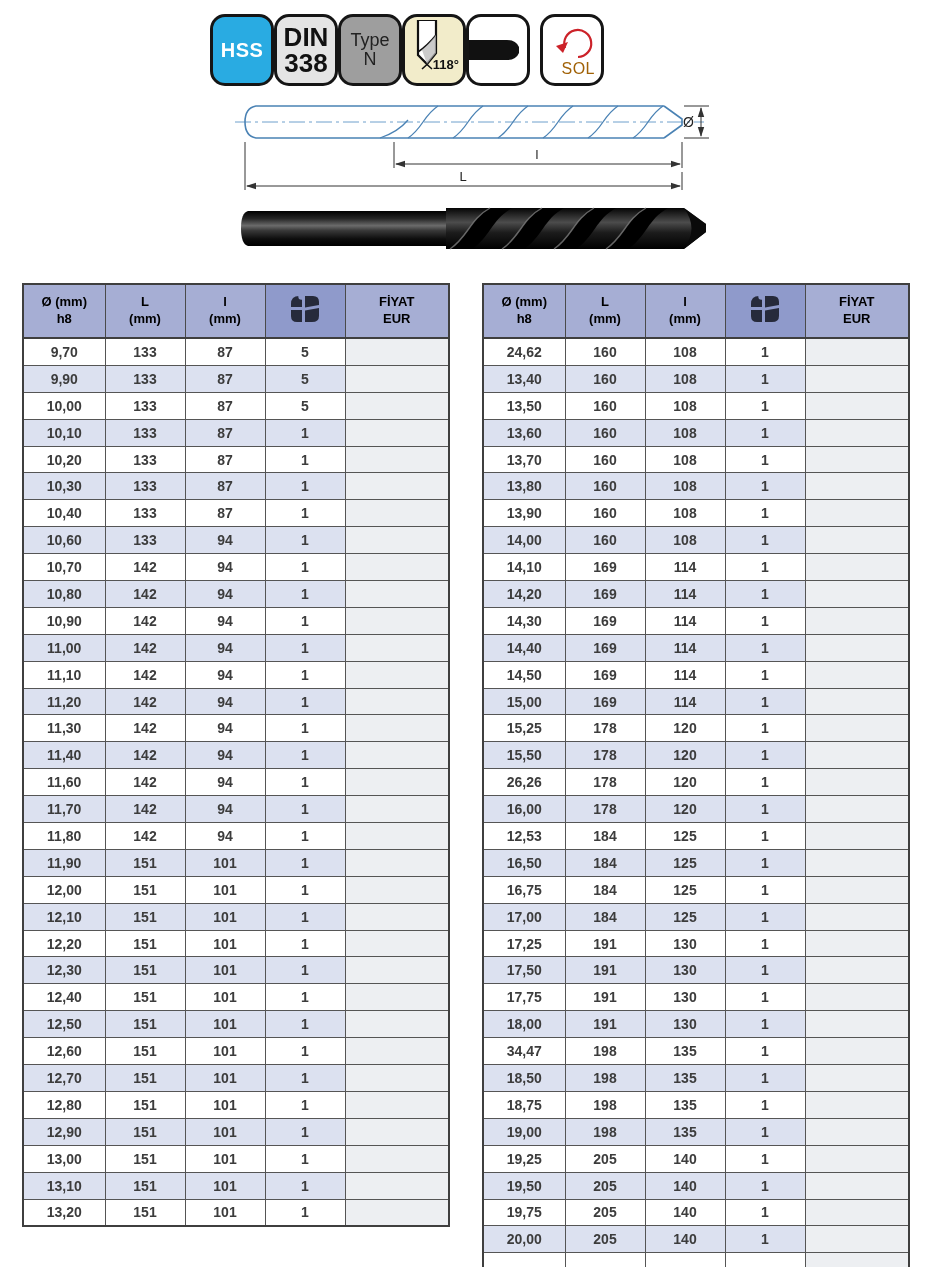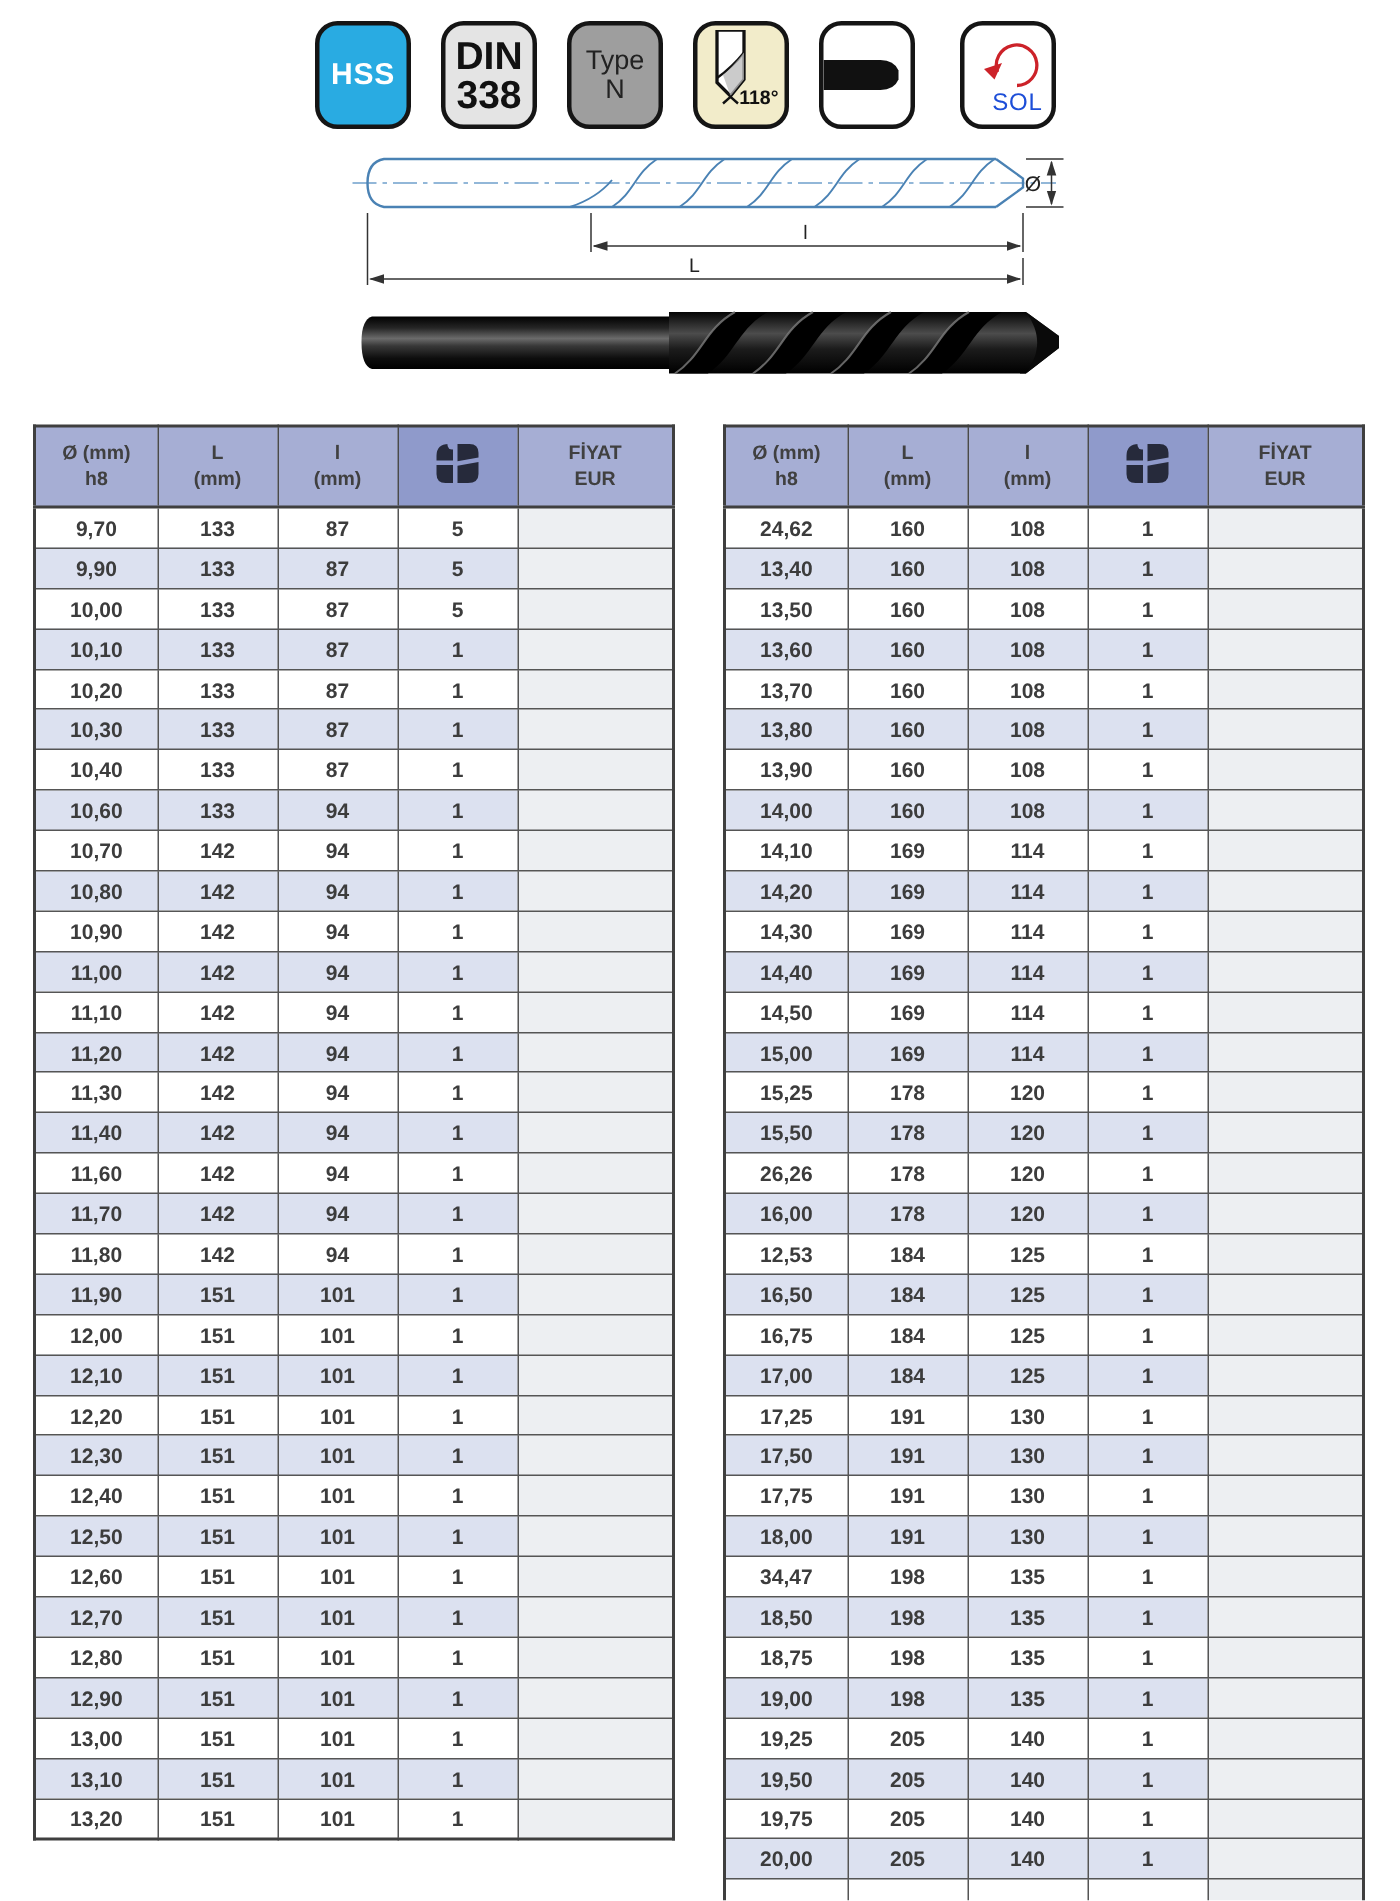--- a/index.html
+++ b/index.html
@@ -1,50 +1,50 @@
 <!DOCTYPE html>
 <html><head>
 <meta charset="utf-8">
 <style>
   html,body{margin:0;padding:0;background:#fff;}
   .page{position:relative;width:933px;height:1267px;background:#ffffff;overflow:hidden;
         font-family:"Liberation Sans", sans-serif;}
 
   
-  .badges{position:absolute;left:210px;top:14px;display:flex;gap:20px;}
+  .badges{position:absolute;left:210px;top:14px;display:flex;}
   .badge{width:64px;height:72px;box-sizing:border-box;border:3px solid #151515;border-radius:15px;
          background:#fff;display:flex;flex-direction:column;align-items:center;justify-content:center;
          position:relative;flex:0 0 auto;}
   .badge-hss{background:#29abe2;}
   .badge-hss .lbl{color:#fff;font-weight:bold;font-size:20px;letter-spacing:.5px;}
   .badge-din{background:#e4e4e4;}
   .badge-din .l1,.badge-din .l2{font-weight:bold;font-size:26px;line-height:1.0;color:#111;}
   .badge-type{background:#9e9e9e;}
   .badge-type .l1,.badge-type .l2{font-size:18px;line-height:1.05;color:#222;}
   .badge-angle{background:#f2ecca;}
   .badge-angle .lbl{position:absolute;right:4px;bottom:11px;font-weight:bold;font-size:13px;color:#111;}
   .badge-angle svg{position:absolute;left:7px;top:3px;}
   .badge-shank svg{position:absolute;left:0;top:0;}
   .badge-sol{margin-left:10px;}
   .badge-sol svg{position:absolute;left:8px;top:5px;}
-  .badge-sol .lbl{position:absolute;right:6px;bottom:5px;font-size:16px;color:#1d4ed8;letter-spacing:.5px;}
+  .badge-sol .lbl{position:absolute;right:6px;bottom:5px;font-size:16px;color:#a16207;letter-spacing:.5px;}
 
   
   .diagram{position:absolute;left:232px;top:96px;}
   .photo{position:absolute;left:236px;top:197px;}
 
   
   .dtable{position:absolute;top:283px;border-collapse:collapse;table-layout:fixed;width:426px;
           border:2px solid #3f3f3f;}
   .dtable.left{left:22px;}
   .dtable.right{left:482px;}
   .dtable col.c1{width:82px;} .dtable col.c2{width:80px;} .dtable col.c3{width:80px;}
   .dtable col.c4{width:80px;} .dtable col.c5{width:104px;}
   .dtable th{background:#a6aed4;border:1px solid #4a4a4a;border-bottom:2px solid #3f3f3f;
-             height:52px;padding:0;font-size:13px;line-height:1.3;color:#404040;font-weight:bold;
+             height:52px;padding:0;font-size:13px;line-height:1.3;color:#000000;font-weight:bold;
              vertical-align:middle;text-align:center;}
   .dtable th.pack{background:#8f9acb;}
   .dtable td{border:1px solid #555;height:25.9px;padding:0;text-align:center;vertical-align:middle;
              font-size:14px;font-weight:bold;color:#3c3c3c;background:#fff;}
   .dtable tbody tr:nth-child(even) td{background:#dce1f0;}
   .dtable tbody tr td.price{background:#edeff2;}
 </style>
 </head>
 <body>
 

